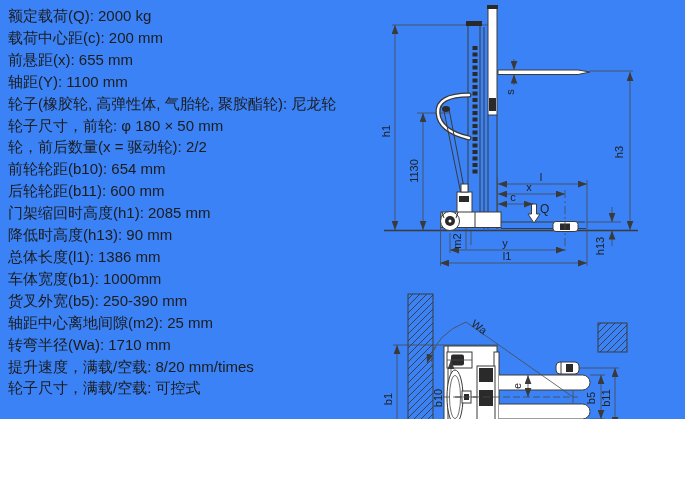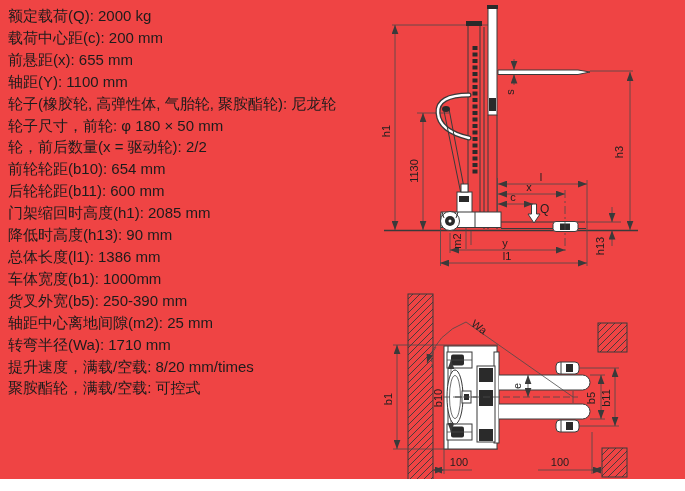--- a/index.html
+++ b/index.html
@@ -1,16 +1,16 @@
 <!DOCTYPE html>
 <html><head>
 <meta charset="utf-8">
 <style>
   html,body{margin:0;padding:0;background:#fff;}
-  .screen{position:relative;width:685px;height:479px;background:#ef4444;overflow:hidden;
+  .screen{position:relative;width:685px;height:419px;background:#3b82f6;overflow:hidden;
           font-family:"Liberation Sans",sans-serif;}
   .specs{position:absolute;left:8px;top:5px;}
   .spec-line{font-size:15px;line-height:21.9px;color:#1c1c1c;white-space:nowrap;letter-spacing:0px;}
   svg{position:absolute;left:0;top:0;}
   .ln{stroke:#3a3a3a;fill:none;stroke-width:1;}
   .ln2{stroke:#3a3a3a;fill:none;stroke-width:1.4;}
   .thin{stroke:#4a4a4a;fill:none;stroke-width:0.8;}
   .wf{stroke:#3a3a3a;fill:#ffffff;stroke-width:1;}
   .dk{fill:#2a2a2a;stroke:none;}
   .chain{stroke:#2a2a2a;stroke-width:5;stroke-dasharray:4,2.5;fill:none;}
@@ -38,21 +38,21 @@
     <div class="spec-line">前轮轮距(b10): 654 mm</div>
     <div class="spec-line">后轮轮距(b11): 600 mm</div>
     <div class="spec-line">门架缩回时高度(h1): 2085 mm</div>
     <div class="spec-line">降低时高度(h13): 90 mm</div>
     <div class="spec-line">总体长度(l1): 1386 mm</div>
     <div class="spec-line">车体宽度(b1): 1000mm</div>
     <div class="spec-line">货叉外宽(b5): 250-390 mm</div>
     <div class="spec-line">轴距中心离地间隙(m2): 25 mm</div>
     <div class="spec-line">转弯半径(Wa): 1710 mm</div>
     <div class="spec-line">提升速度，满载/空载: 8/20 mm/times</div>
-    <div class="spec-line">聚胺酯轮，满载/空载: 可控式</div>
+    <div class="spec-line">轮子尺寸，满载/空载: 可控式</div>
   </div>
 
   <svg width="685" height="491" viewBox="0 0 685 491">
     <defs>
       <marker id="arr" viewBox="0 0 8 6" refX="8" refY="3" markerWidth="9" markerHeight="7" orient="auto-start-reverse" markerUnits="userSpaceOnUse">
         <path d="M0,0 L8,3 L0,6 Z" style="fill:#3a3a3a;stroke:none;"></path>
       </marker>
       <pattern id="hatch" patternUnits="userSpaceOnUse" width="7" height="7">
         <path d="M-1,8 L8,-1" style="stroke:#3a3a3a;stroke-width:0.9;fill:none;"></path>
         <path d="M-1,1 L1,-1" style="stroke:#3a3a3a;stroke-width:0.9;fill:none;"></path>

